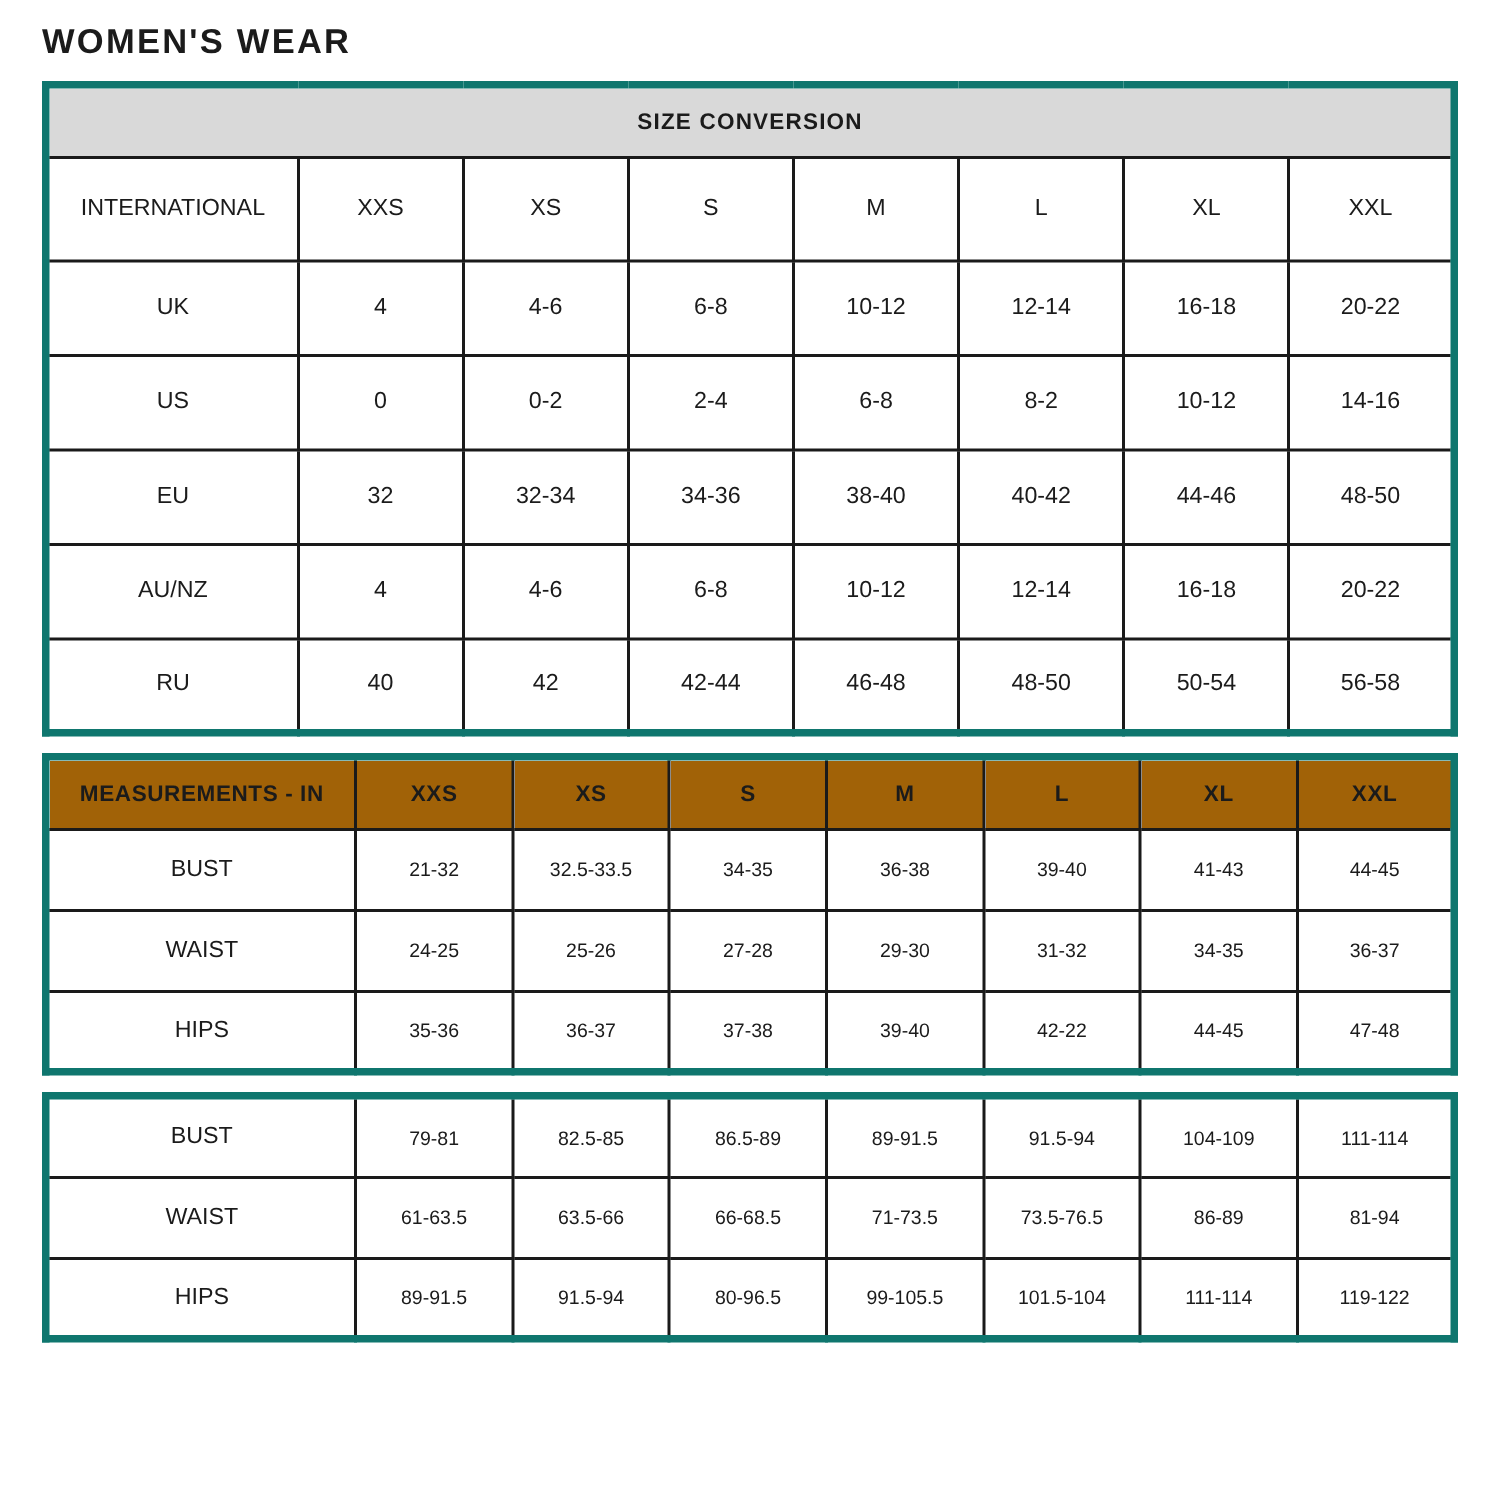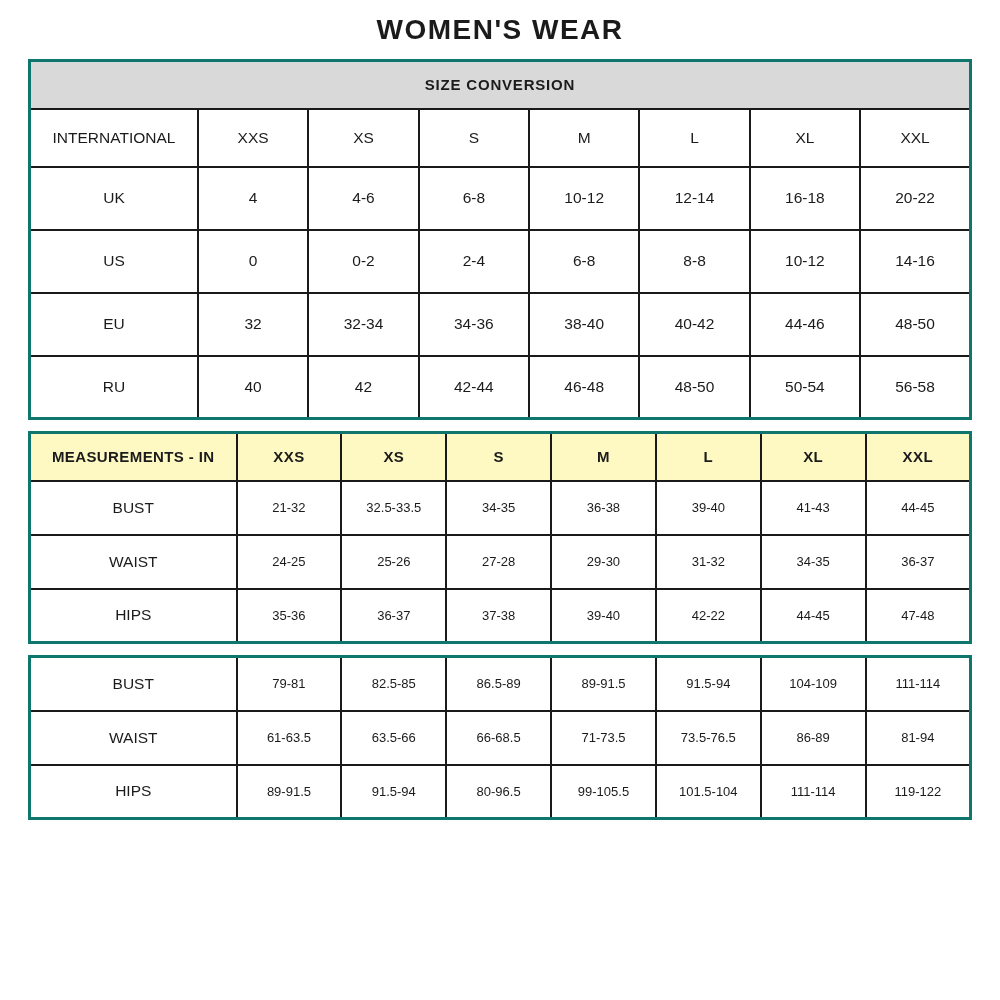--- a/index.html
+++ b/index.html
@@ -5,56 +5,56 @@
   * { box-sizing: border-box; }
   html, body {
     margin: 0; padding: 0;
     width: 1000px; height: 1000px;
     background: #ffffff;
     font-family: "Liberation Sans", sans-serif;
     color: #1b1b1b;
   }
   .page { padding: 12px 28px 0 28px; }
   .title {
-    text-align: center;
-    font-size: 28px;
+    text-align: left;
+    font-size: 23px;
     font-weight: 700;
     letter-spacing: 1.5px;
     margin: 2px 0 13px 0;
   }
   table {
     width: 100%;
     border-collapse: collapse;
     table-layout: fixed;
-    border: 3px solid #0f766e;
+    border: 5px solid #0f766e;
   }
   th, td {
     border: 2px solid #1a1a1a;
     text-align: center;
     vertical-align: middle;
     padding: 0;
     white-space: nowrap;
     overflow: hidden;
   }
   
   .t1 .banner th {
     height: 48px;
     background: #d9d9d9;
     font-size: 15px;
     font-weight: 700;
     letter-spacing: 0.8px;
   }
-  .t1 .cols th { height: 58px; font-weight: 400; font-size: 15.5px; }
+  .t1 .cols th { height: 69px; font-weight: 400; font-size: 15.5px; }
   .t1 td { height: 63px; font-size: 15.5px; }
   .t1 col.c-label { width: 17.9%; }
   
   .tm { margin-top: 11px; }
   .tm .head th {
     height: 48px;
-    background: #fef9c3;
+    background: #a16207;
     font-size: 15px;
     font-weight: 700;
     letter-spacing: 0.4px;
   }
   .tm td { height: 54px; }
   .tm td.lbl { font-size: 15.5px; }
   .tm td.val { font-size: 13px; }
   .tm col.c-label { width: 22%; }
 </style>
 </head>
@@ -98,33 +98,43 @@
       <td>12-14</td>
       <td>16-18</td>
       <td>20-22</td>
     </tr>
     <tr>
       <td>US</td>
       <td>0</td>
       <td>0-2</td>
       <td>2-4</td>
       <td>6-8</td>
-      <td>8-8</td>
+      <td>8-2</td>
       <td>10-12</td>
       <td>14-16</td>
     </tr>
     <tr>
       <td>EU</td>
       <td>32</td>
       <td>32-34</td>
       <td>34-36</td>
       <td>38-40</td>
       <td>40-42</td>
       <td>44-46</td>
       <td>48-50</td>
+    </tr>
+    <tr>
+      <td>AU/NZ</td>
+      <td>4</td>
+      <td>4-6</td>
+      <td>6-8</td>
+      <td>10-12</td>
+      <td>12-14</td>
+      <td>16-18</td>
+      <td>20-22</td>
     </tr>
     <tr>
       <td>RU</td>
       <td>40</td>
       <td>42</td>
       <td>42-44</td>
       <td>46-48</td>
       <td>48-50</td>
       <td>50-54</td>
       <td>56-58</td>

